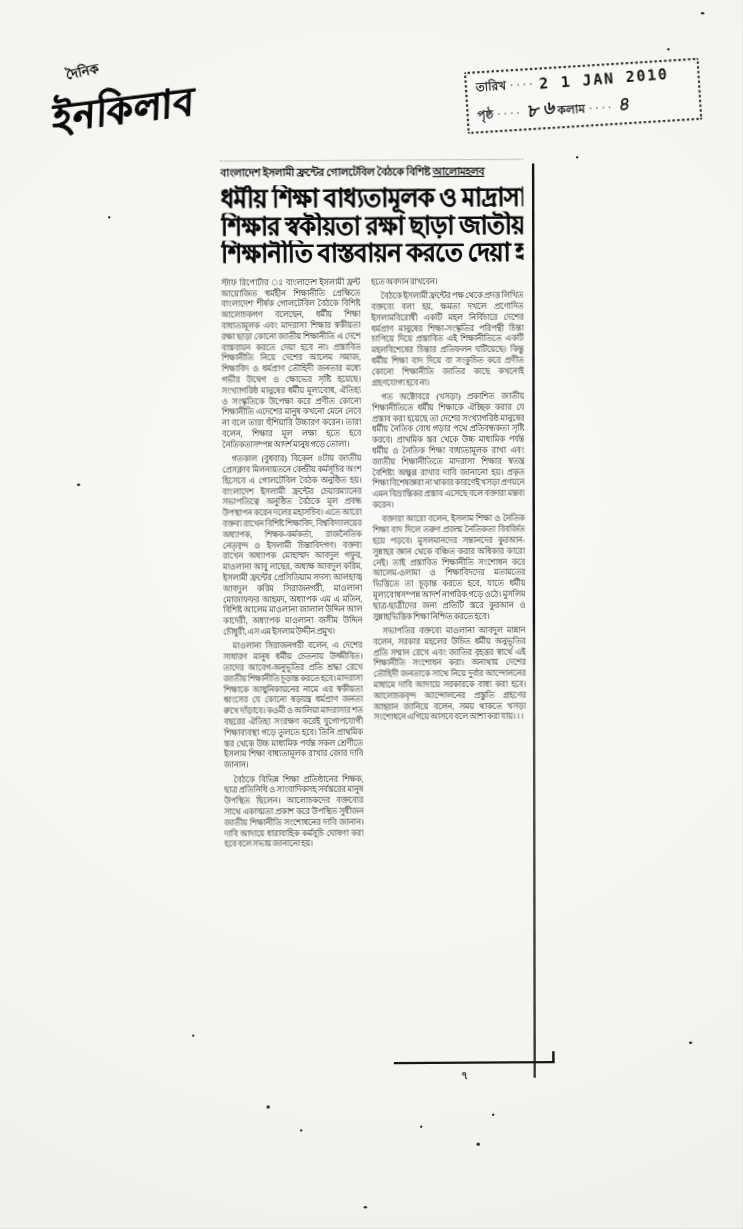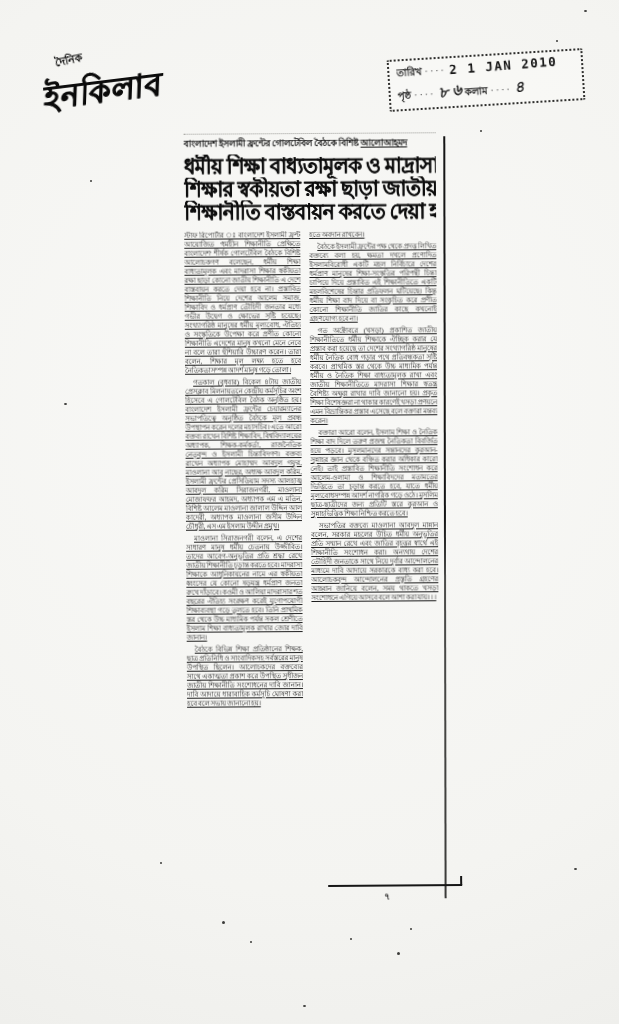--- a/index.html
+++ b/index.html
@@ -41,21 +41,21 @@
   }
   .kicker .kicker-last{text-decoration:underline;}
   .headline{margin-top:3px; filter:blur(0.2px);}
   .headline-line{
     font-size:20px; font-weight:900; line-height:23px; letter-spacing:-0.5px;
     color:#0d0d0d; transform:scaleY(1.07); transform-origin:left top;
     white-space:nowrap; overflow:hidden; text-shadow:0.4px 0 0 #000;
   }
   .cols{display:flex; gap:9px; margin-top:8px; filter:blur(0.3px);}
   .col{text-align:justify; font-size:7px; line-height:9px; color:#1c1c1c; letter-spacing:-0.2px; word-spacing:-0.5px;}
-  .col p{margin:0 0 3px 0; text-indent:8px;text-decoration:underline;}
+  .col p{margin:0 0 3px 0; text-indent:8px;}
   .col p.noindent{text-indent:0;}
   .col-left{width:116px; height:675px; overflow:hidden;}
   .col-right-wrap{width:127px; position:relative;}
   .col-right{width:127px; height:648px; overflow:hidden;}
   
   .rule-right{
     position:absolute; top:4px; right:-8px; width:2px; height:762px;
     background:linear-gradient(to bottom,#141414 0%,#141414 50%,#4d4d4b 58%,#3a3a38 100%);
     transform:rotate(0.25deg);
   }
@@ -86,21 +86,21 @@
       <span class="stamp-leader">····</span>
       <span class="stamp-hand">৮ ৬</span>
       <span class="stamp-label">কলাম</span>
       <span class="stamp-leader">····</span>
       <span class="stamp-hand">৪</span>
     </div>
   </div>
 
   <div class="article">
 
-    <div class="kicker"><span>বাংলাদেশ ইসলামী ফ্রন্টের গোলটেবিল বৈঠকে বিশিষ্ট </span><span class="kicker-last">আলোআহমদ</span></div>
+    <div class="kicker"><span>বাংলাদেশ ইসলামী ফ্রন্টের গোলটেবিল বৈঠকে বিশিষ্ট </span><span class="kicker-last">আলোমহলব</span></div>
 
     <div class="headline">
       <div class="headline-line">ধর্মীয় শিক্ষা বাধ্যতামূলক ও মাদ্রাসা</div>
       <div class="headline-line">শিক্ষার স্বকীয়তা রক্ষা ছাড়া জাতীয়</div>
       <div class="headline-line">শিক্ষানীতি বাস্তবায়ন করতে দেয়া হবে না</div>
     </div>
 
     <div class="cols">
       <div class="col col-left">
         <p class="noindent">স্টাফ রিপোর্টার ঃ বাংলাদেশ ইসলামী ফ্রন্ট আয়োজিত 'ধর্মহীন শিক্ষানীতি প্রেক্ষিতে বাংলাদেশ' শীর্ষক গোলটেবিল বৈঠকে বিশিষ্ট আলোচকগণ বলেছেন, ধর্মীয় শিক্ষা বাধ্যতামূলক এবং মাদরাসা শিক্ষার স্বকীয়তা রক্ষা ছাড়া কোনো জাতীয় শিক্ষানীতি এ দেশে বাস্তবায়ন করতে দেয়া হবে না। প্রস্তাবিত শিক্ষানীতি নিয়ে দেশের আলেম সমাজ, শিক্ষাবিদ ও ধর্মপ্রাণ তৌহিদী জনতার মধ্যে গভীর উদ্বেগ ও ক্ষোভের সৃষ্টি হয়েছে। সংখ্যাগরিষ্ঠ মানুষের ধর্মীয় মূল্যবোধ, ঐতিহ্য ও সংস্কৃতিকে উপেক্ষা করে প্রণীত কোনো শিক্ষানীতি এদেশের মানুষ কখনো মেনে নেবে না বলে তারা হুঁশিয়ারি উচ্চারণ করেন। তারা বলেন, শিক্ষার মূল লক্ষ্য হতে হবে নৈতিকতাসম্পন্ন আদর্শ মানুষ গড়ে তোলা।</p>

